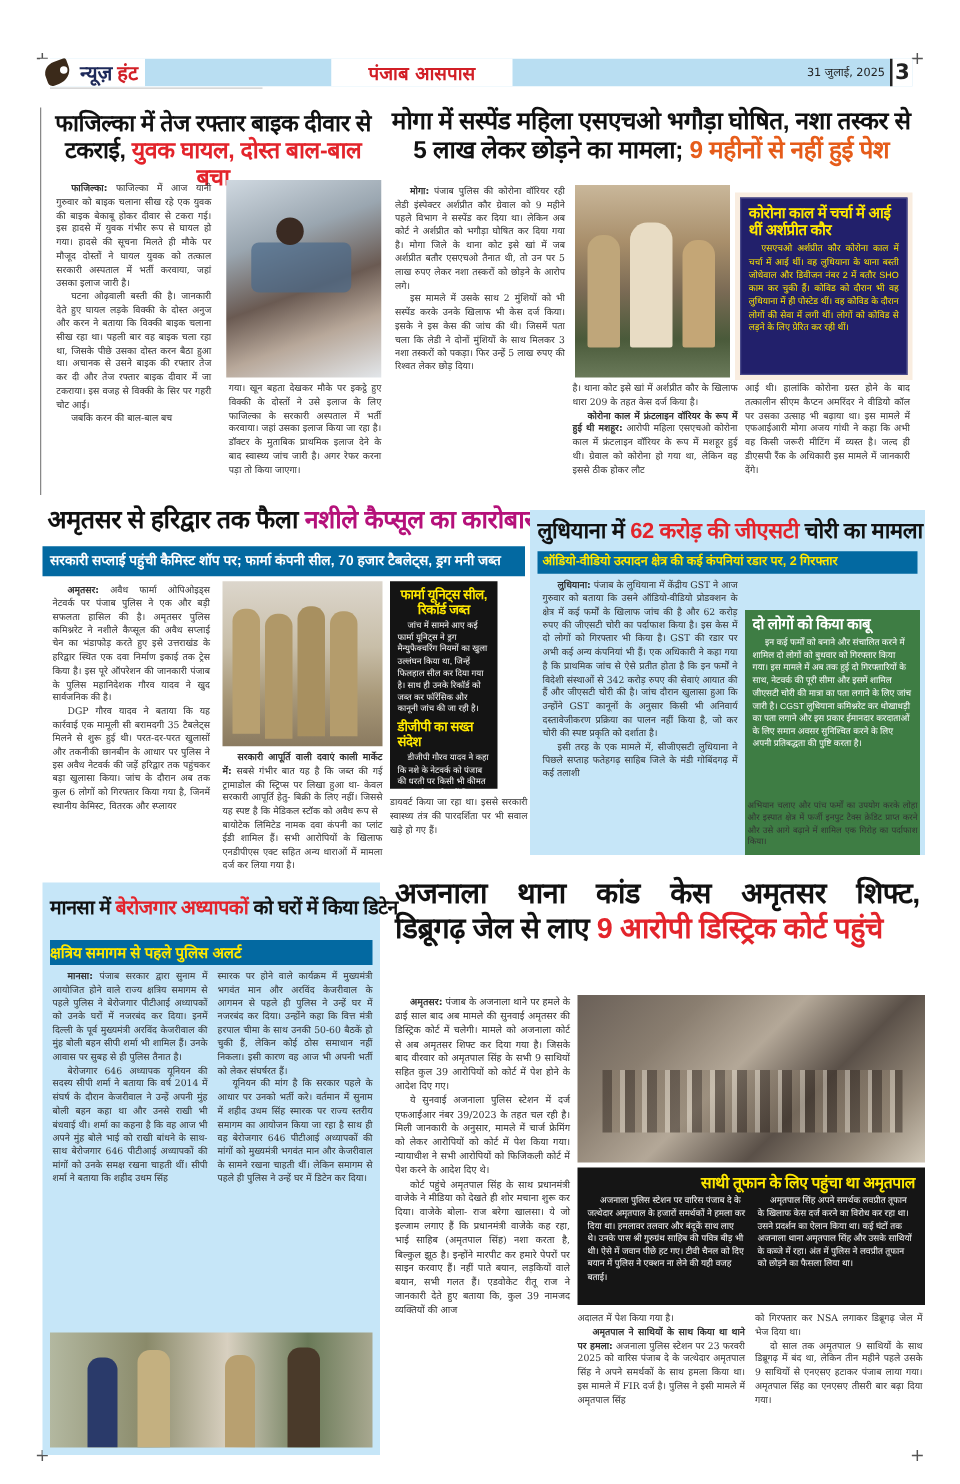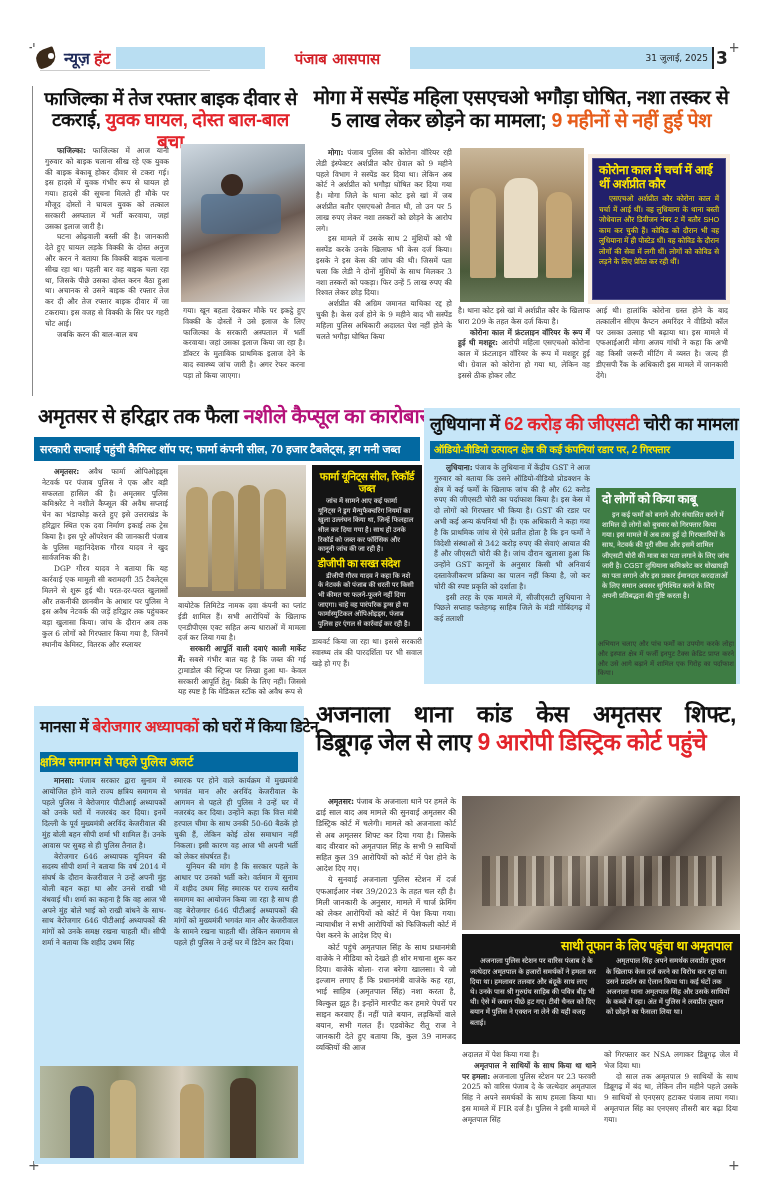--- a/index.html
+++ b/index.html
@@ -67,21 +67,20 @@
 </div>
 
 <div class="abs" style="left:312px;top:86px;width:418px;height:315px">
   <div class="hl" style="font-size:19.5px;color:#111;text-align:center;line-height:1.2">
     <span>मोगा में सस्पेंड महिला एसएचओ भगौड़ा घोषित, नशा तस्कर से 5 लाख लेकर छोड़ने का मामला;</span>
     <span class="orange">9 महीनों से नहीं हुई पेश</span>
   </div>
   <div class="col abs" style="left:4px;top:62px;width:136px">
     <p><b>मोगा:</b> <span>पंजाब पुलिस की कोरोना वॉरियर रही लेडी इंस्पेक्टर अर्शप्रीत कौर ग्रेवाल को 9 महीने पहले विभाग ने सस्पेंड कर दिया था। लेकिन अब कोर्ट ने अर्शप्रीत को भगौड़ा घोषित कर दिया गया है। मोगा जिले के थाना कोट इसे खां में जब अर्शप्रीत बतौर एसएचओ तैनात थी, तो उन पर 5 लाख रुपए लेकर नशा तस्करों को छोड़ने के आरोप लगे।</span></p>
     <p>इस मामले में उसके साथ 2 मुंशियों को भी सस्पेंड करके उनके खिलाफ भी केस दर्ज किया। इसके ने इस केस की जांच की थी। जिसमें पता चला कि लेडी ने दोनों मुंशियों के साथ मिलकर 3 नशा तस्करों को पकड़ा। फिर उन्हें 5 लाख रुपए की रिश्वत लेकर छोड़ दिया।</p>
-    <p>अर्शप्रीत की अग्रिम जमानत याचिका रद्द हो चुकी है। केस दर्ज होने के 9 महीने बाद भी सस्पेंड महिला पुलिस अधिकारी अदालत पेश नहीं होने के चलते भगौड़ा घोषित किया</p>
   </div>
   <div class="photo" style="left:148px;top:62px;width:124px;height:154px;background:linear-gradient(180deg,#c9b79a 0%,#a88e6a 30%,#7b6b55 55%,#4a5a3a 80%,#6a7a5a 100%)">
     <div style="position:absolute;left:10px;top:40px;width:26px;height:90px;background:#bfa67a;border-radius:12px 12px 2px 2px"></div>
     <div style="position:absolute;left:44px;top:30px;width:34px;height:100px;background:#e8dcc4;border-radius:14px 14px 2px 2px"></div>
     <div style="position:absolute;left:86px;top:44px;width:26px;height:86px;background:#c4a676;border-radius:12px 12px 2px 2px"></div>
   </div>
   <div class="abs" style="left:276px;top:68px;width:142px;height:150px;background:#f9ede0;padding:4px">
     <div style="background:#22206b;border:1px solid #4a4a8a;height:100%;padding:4px 6px">
       <div class="hl yellow" style="font-size:12px;line-height:14px">कोरोना काल में चर्चा में आई थीं अर्शप्रीत कौर</div>
       <div class="col" style="color:#ffe800;font-family:'Liberation Sans',sans-serif;font-size:7.2px;line-height:10.5px;margin-top:3px;text-indent:10px">एसएचओ अर्शप्रीत कौर कोरोना काल में चर्चा में आई थीं। वह लुधियाना के थाना बस्ती जोधेवाल और डिवीजन नंबर 2 में बतौर SHO काम कर चुकी हैं। कोविड को दौरान भी वह लुधियाना में ही पोस्टेड थीं। वह कोविड के दौरान लोगों की सेवा में लगी थीं। लोगों को कोविड से लड़ने के लिए प्रेरित कर रही थीं।</div>
@@ -106,24 +105,24 @@
     <p><b>अमृतसर:</b> <span>अवैध फार्मा ओपिओइड्स नेटवर्क पर पंजाब पुलिस ने एक और बड़ी सफलता हासिल की है। अमृतसर पुलिस कमिश्नरेट ने नशीले कैप्सूल की अवैध सप्लाई चेन का भंडाफोड़ करते हुए इसे उत्तराखंड के हरिद्वार स्थित एक दवा निर्माण इकाई तक ट्रेस किया है। इस पूरे ऑपरेशन की जानकारी पंजाब के पुलिस महानिदेशक गौरव यादव ने खुद सार्वजनिक की है।</span></p>
     <p>DGP गौरव यादव ने बताया कि यह कार्रवाई एक मामूली सी बरामदगी 35 टैबलेट्स मिलने से शुरू हुई थी। परत-दर-परत खुलासों और तकनीकी छानबीन के आधार पर पुलिस ने इस अवैध नेटवर्क की जड़ें हरिद्वार तक पहुंचकर बड़ा खुलासा किया। जांच के दौरान अब तक कुल 6 लोगों को गिरफ्तार किया गया है, जिनमें स्थानीय केमिस्ट, वितरक और स्प्लायर</p>
   </div>
   <div class="photo" style="left:146px;top:60px;width:128px;height:132px;background:linear-gradient(180deg,#dcd6cc 0%,#c8bea8 40%,#a89878 70%,#8a7a60 100%)">
     <div style="position:absolute;left:8px;top:22px;width:22px;height:100px;background:#b8a070;border-radius:10px 10px 0 0"></div>
     <div style="position:absolute;left:34px;top:26px;width:22px;height:100px;background:#b09868;border-radius:10px 10px 0 0"></div>
     <div style="position:absolute;left:60px;top:20px;width:22px;height:104px;background:#a89060;border-radius:10px 10px 0 0"></div>
     <div style="position:absolute;left:86px;top:24px;width:22px;height:100px;background:#b49c6c;border-radius:10px 10px 0 0"></div>
   </div>
   <div class="col abs" style="left:146px;top:196px;width:128px">
+    <p><b>सरकारी आपूर्ति वाली दवाएं काली मार्केट में:</b> <span>सबसे गंभीर बात यह है कि जब्त की गई ट्रामाडोल की स्ट्रिप्स पर लिखा हुआ था- केवल सरकारी आपूर्ति हेतु- बिक्री के लिए नहीं। जिससे यह स्पष्ट है कि मेडिकल स्टॉक को अवैध रूप से</span></p>
     <p style="text-indent:0">बायोटेक लिमिटेड नामक दवा कंपनी का प्लांट ईडी शामिल हैं। सभी आरोपियों के खिलाफ एनडीपीएस एक्ट सहित अन्य धाराओं में मामला दर्ज कर लिया गया है।</p>
-    <p><b>सरकारी आपूर्ति वाली दवाएं काली मार्केट में:</b> <span>सबसे गंभीर बात यह है कि जब्त की गई ट्रामाडोल की स्ट्रिप्स पर लिखा हुआ था- केवल सरकारी आपूर्ति हेतु- बिक्री के लिए नहीं। जिससे यह स्पष्ट है कि मेडिकल स्टॉक को अवैध रूप से</span></p>
-  </div>
-  <div class="abs" style="left:280px;top:60px;width:110px;height:166px;background:#141414;padding:5px 6px">
+  </div>
+  <div class="abs" style="left:280px;top:60px;width:86px;height:166px;background:#141414;padding:5px 6px">
     <div class="hl yellow" style="font-size:10.5px;text-align:center">फार्मा यूनिट्स सील, रिकॉर्ड जब्त</div>
     <div style="color:#fff;font-family:'Liberation Sans',sans-serif;font-size:6.8px;line-height:9.6px;text-indent:8px;margin-top:2px">जांच में सामने आए कई फार्मा यूनिट्स ने ड्रग मैन्युफैक्चरिंग नियमों का खुला उल्लंघन किया था, जिन्हें फिलहाल सील कर दिया गया है। साथ ही उनके रिकॉर्ड को जब्त कर फॉरेंसिक और कानूनी जांच की जा रही है।</div>
     <div class="hl yellow" style="font-size:10.5px;margin-top:3px">डीजीपी का सख्त संदेश</div>
     <div style="color:#fff;font-family:'Liberation Sans',sans-serif;font-size:6.8px;line-height:9.6px;text-indent:8px;margin-top:2px">डीजीपी गौरव यादव ने कहा कि नशे के नेटवर्क को पंजाब की धरती पर किसी भी कीमत पर फलने-फूलने नहीं दिया जाएगा। चाहे वह पारंपरिक ड्रग्स हो या फार्मास्युटिकल ओपिओइड्स, पंजाब पुलिस हर एंगल से कार्रवाई कर रही है।</div>
   </div>
   <div class="col abs" style="left:280px;top:232px;width:110px">
     <p style="text-indent:0">डायवर्ट किया जा रहा था। इससे सरकारी स्वास्थ्य तंत्र की पारदर्शिता पर भी सवाल खड़े हो गए हैं।</p>
   </div>
 </div>
 

